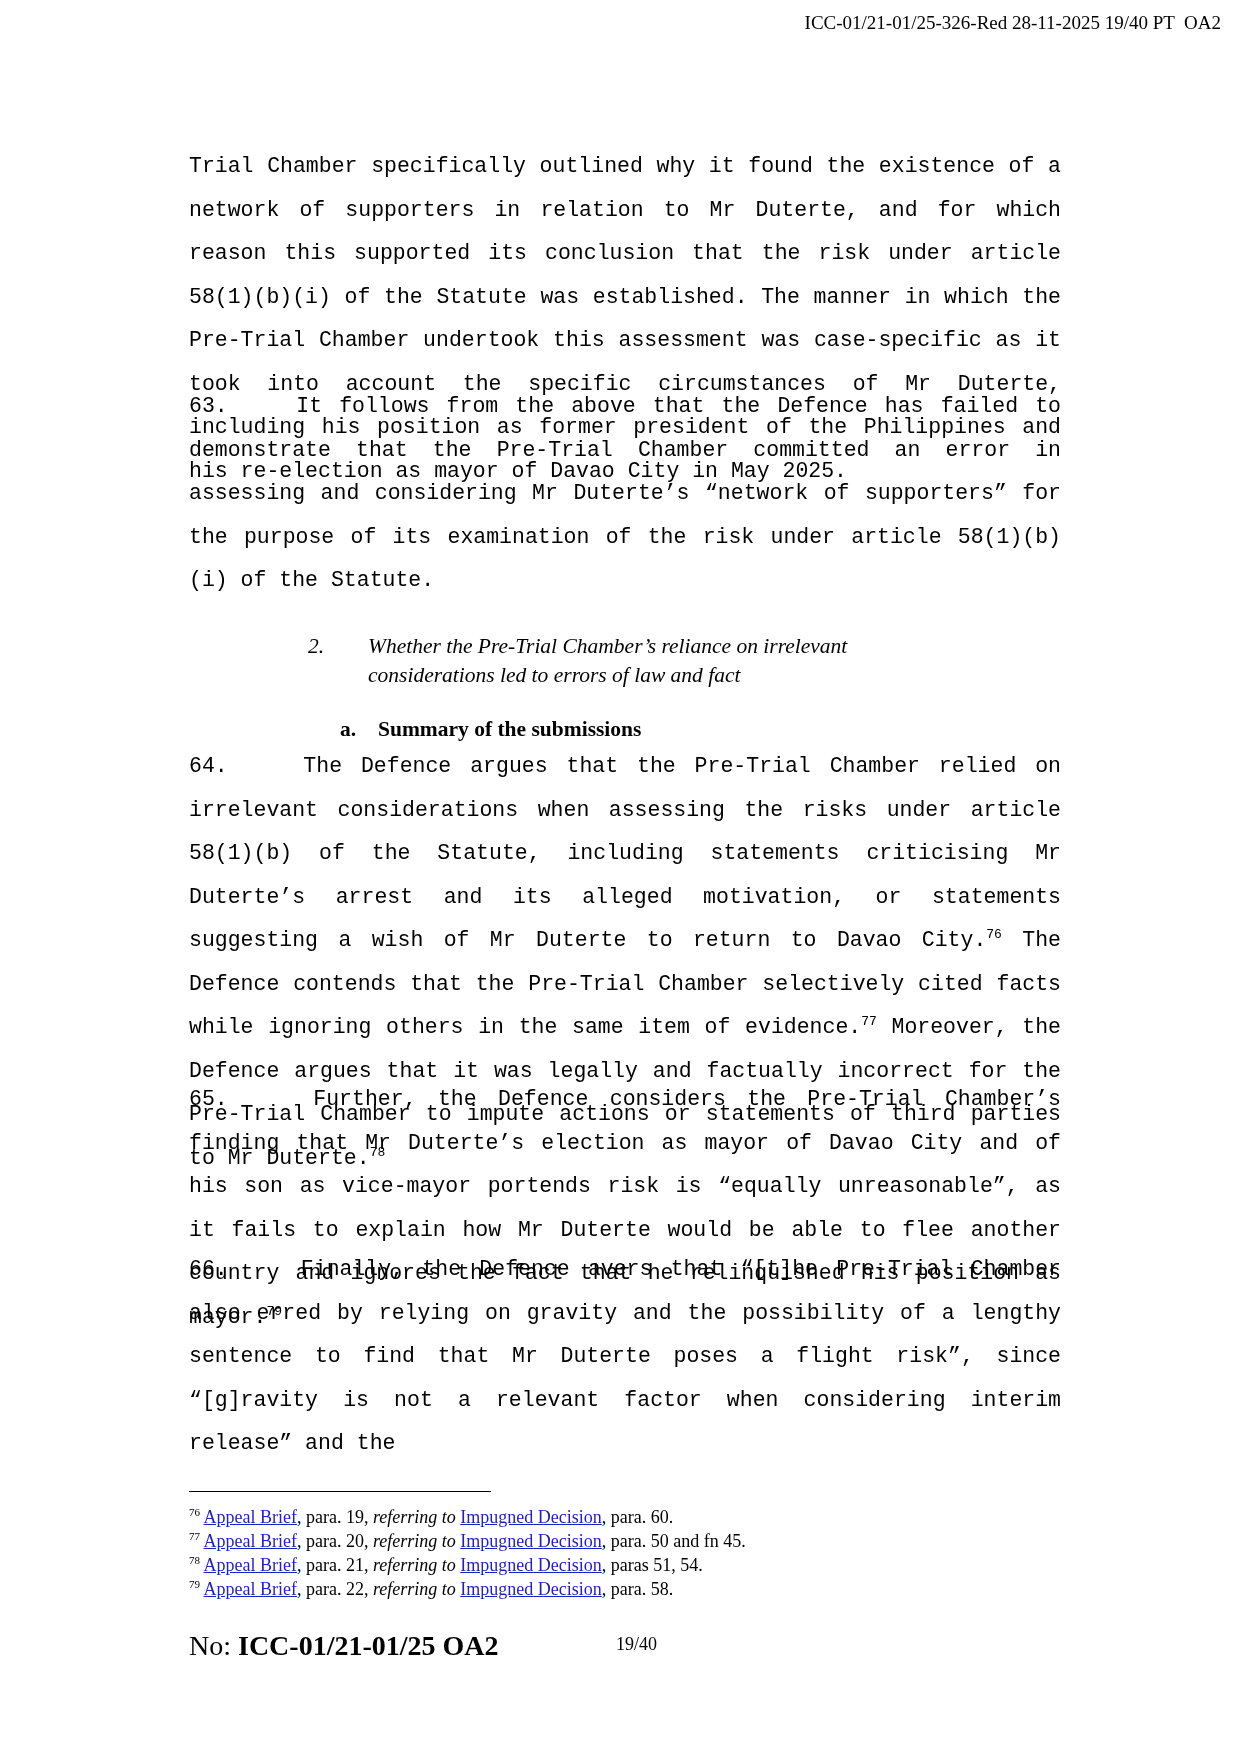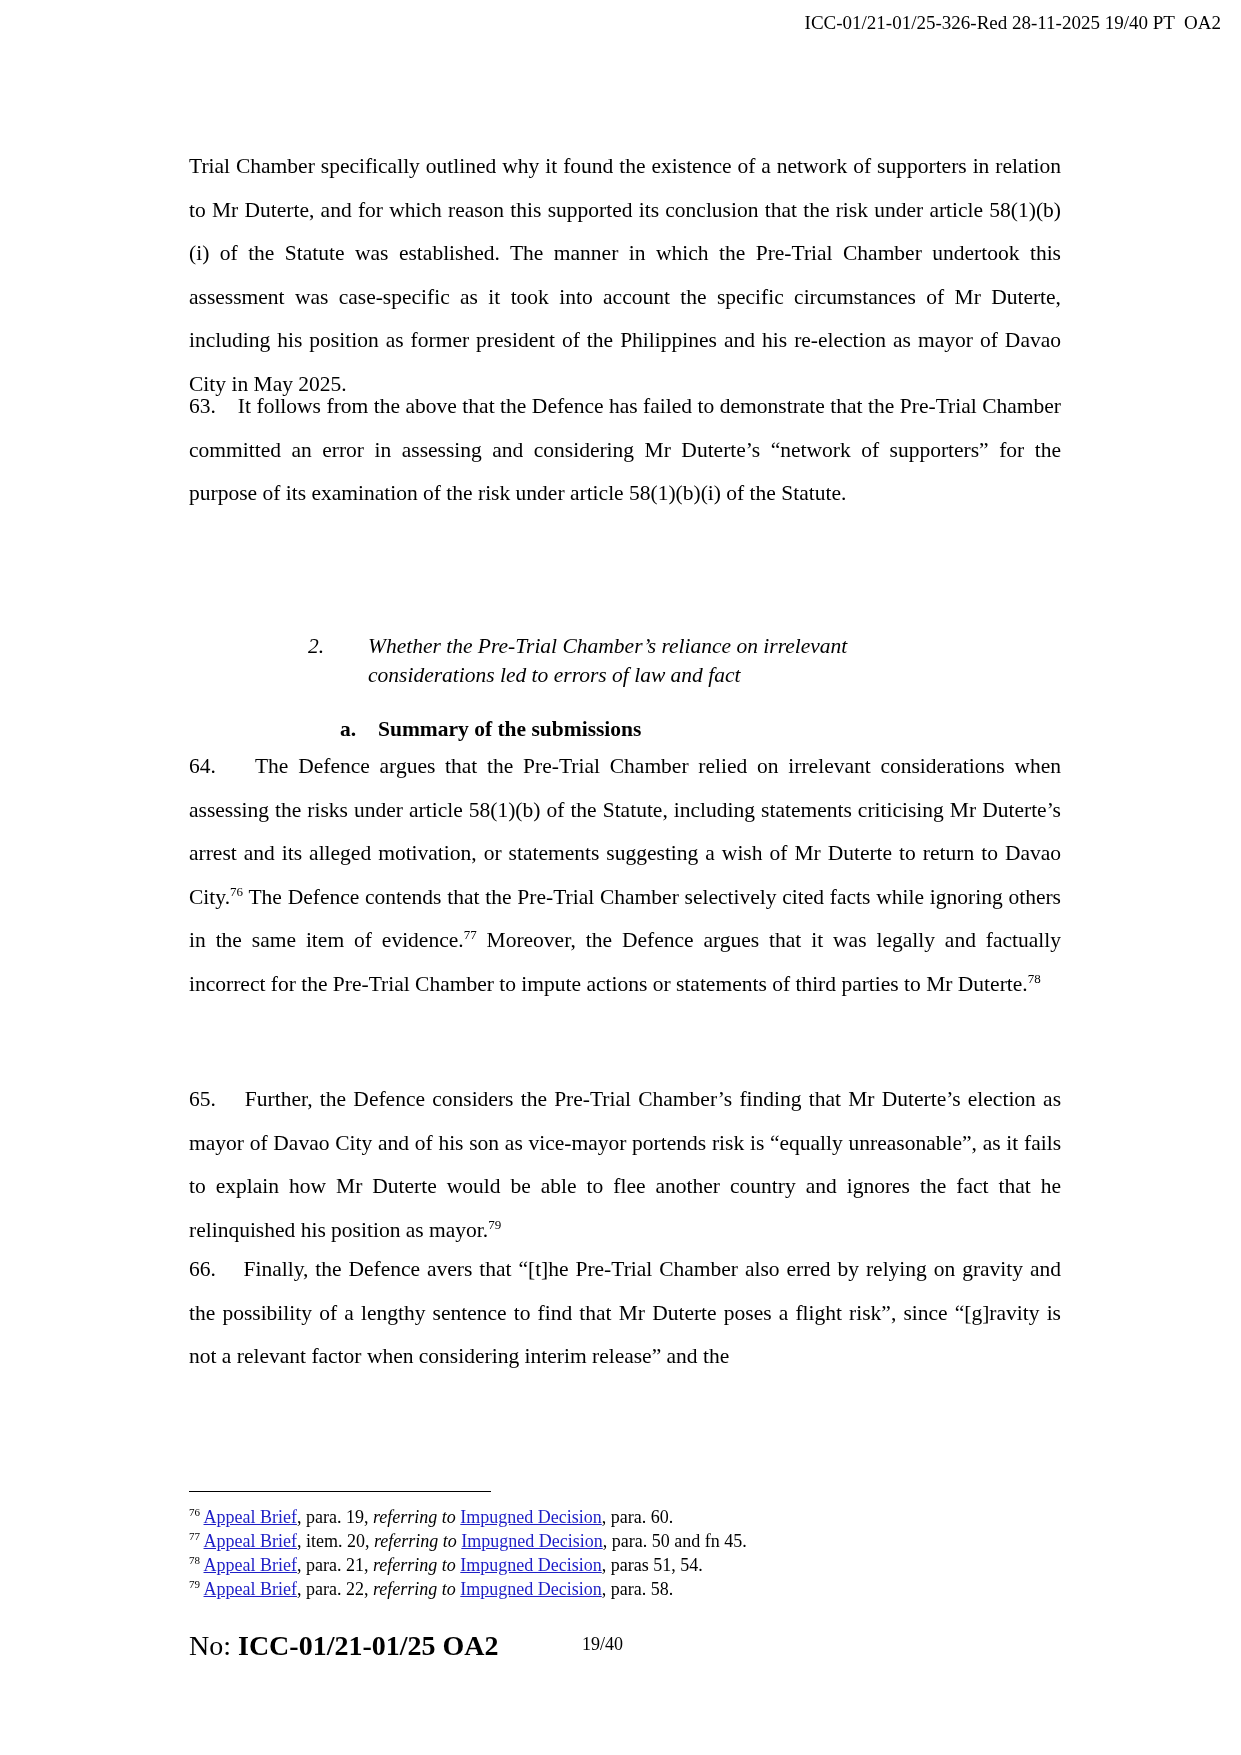--- a/index.html
+++ b/index.html
@@ -1,38 +1,38 @@
 <!DOCTYPE html>
 <html><head>
 <meta charset="utf-8">
 <style>
   html, body { margin: 0; padding: 0; background: #ffffff; }
   body { width: 1241px; height: 1755px; position: relative; overflow: hidden;
          font-family: "Liberation Serif", serif; color: #000; }
   .header { position: absolute; top: 12px; right: 20px; font-size: 19px; white-space: pre; }
   .body-text { position: absolute; left: 189px; width: 872px; font-size: 21.5px; line-height: 43.5px;
                text-align: justify; }
-  .para { margin: 0; }
+  .para { margin: 0; font-family: Liberation Mono, monospace; }
   .p-first { top: 145px; }
   .sup { font-size: 13px; vertical-align: super; line-height: 0; }
   .heading2 { position: absolute; left: 308px; top: 632px; width: 753px; font-style: italic;
               font-size: 21.5px; line-height: 29px; display: flex; }
   .heading2 .num { width: 60px; flex-shrink: 0; }
   .heading2 .txt { text-align: justify; text-align-last: left; }
   .heading2 .txt .l1 { display: block; text-align: justify; text-align-last: justify; }
   .heading-a { position: absolute; left: 340px; top: 717px; font-weight: bold; font-size: 21.5px; display: flex; }
   .heading-a .letter { width: 38px; }
   .fn-rule { position: absolute; left: 189px; top: 1491px; width: 302px; border-top: 1px solid #000; }
   .footnotes { position: absolute; left: 189px; top: 1505px; font-size: 18px; line-height: 24px; }
   .fn { display: block; white-space: nowrap; }
   .fn a { color: #1a0dab; color: #1f1fc7; text-decoration: underline; }
   .fn .fnsup { font-size: 11px; vertical-align: super; line-height: 0; }
   .footer { position: absolute; left: 189px; top: 1630px; font-size: 28px; }
   .footer b { font-weight: bold; }
-  .pagenum { position: absolute; left: 582px; top: 1634px; font-size: 18px; }
+  .pagenum { position: absolute; left: 616px; top: 1634px; font-size: 18px; }
 </style>
 </head>
 <body>
 
 <div class="header">ICC-01/21-01/25-326-Red 28-11-2025 19/40 PT  OA2</div>
 
 <div class="body-text p-first">
   <p class="para">Trial Chamber specifically outlined why it found the existence of a network of supporters in relation to Mr Duterte, and for which reason this supported its conclusion that the risk under article 58(1)(b)(i) of the Statute was established. The manner in which the Pre-Trial Chamber undertook this assessment was case-specific as it took into account the specific circumstances of Mr Duterte, including his position as former president of the Philippines and his re-election as mayor of Davao City in May 2025.</p>
 </div>
 
@@ -62,19 +62,19 @@
 </div>
 
 <div class="body-text" style="top:1248px">
   <p class="para"><span>66.</span>&nbsp;&nbsp;&nbsp;&nbsp;<span>Finally, the Defence avers that “[t]he Pre-Trial Chamber also erred by relying on gravity and the possibility of a lengthy sentence to find that Mr Duterte poses a flight risk”, since “[g]ravity is not a relevant factor when considering interim release” and the</span></p>
 </div>
 
 <div class="fn-rule"></div>
 
 <div class="footnotes">
   <span class="fn"><span class="fnsup">76</span> <a style="color: rgb(31, 31, 199);">Appeal Brief</a><span>, para. 19, </span><i>referring to</i> <a style="color: rgb(31, 31, 199);">Impugned Decision</a><span>, para. 60.</span></span>
-  <span class="fn"><span class="fnsup">77</span> <a style="color: rgb(31, 31, 199);">Appeal Brief</a><span>, item. 20, </span><i>referring to</i> <a style="color: rgb(31, 31, 199);">Impugned Decision</a><span>, para. 50 and fn 45.</span></span>
+  <span class="fn"><span class="fnsup">77</span> <a style="color: rgb(31, 31, 199);">Appeal Brief</a><span>, para. 20, </span><i>referring to</i> <a style="color: rgb(31, 31, 199);">Impugned Decision</a><span>, para. 50 and fn 45.</span></span>
   <span class="fn"><span class="fnsup">78</span> <a style="color: rgb(31, 31, 199);">Appeal Brief</a><span>, para. 21, </span><i>referring to</i> <a style="color: rgb(31, 31, 199);">Impugned Decision</a><span>, paras 51, 54.</span></span>
   <span class="fn"><span class="fnsup">79</span> <a style="color: rgb(31, 31, 199);">Appeal Brief</a><span>, para. 22, </span><i>referring to</i> <a style="color: rgb(31, 31, 199);">Impugned Decision</a><span>, para. 58.</span></span>
 </div>
 
 <div class="footer"><span>No: </span><b>ICC-01/21-01/25 OA2</b></div>
 <div class="pagenum">19/40</div>
 
 </body></html>

